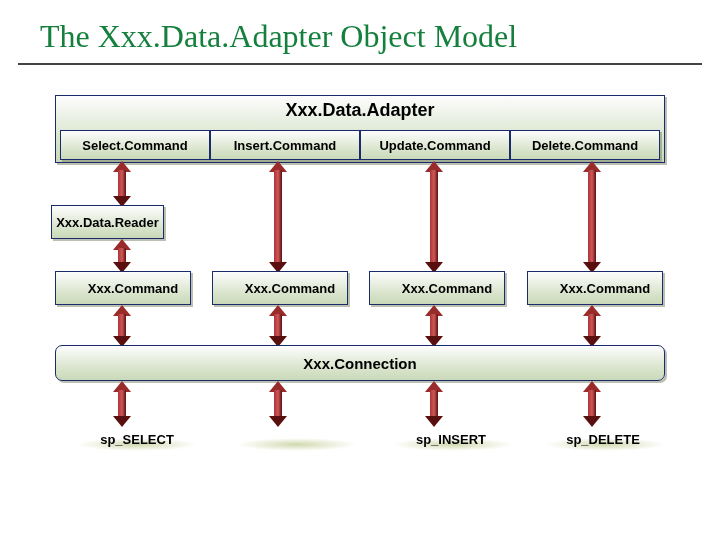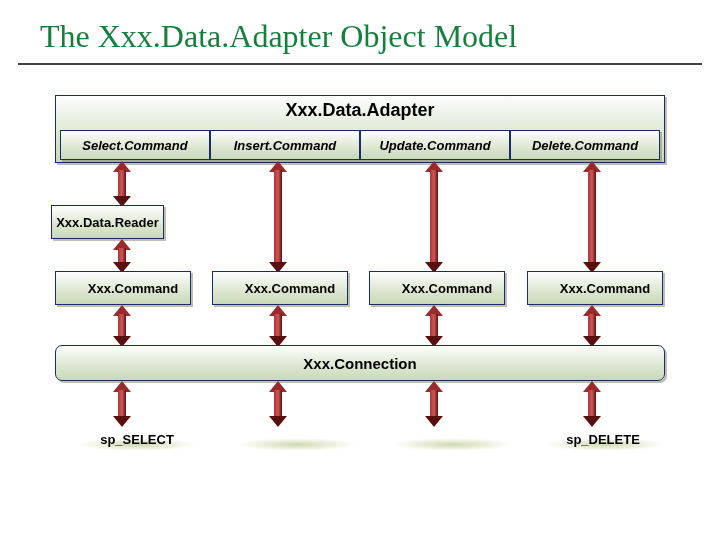--- a/index.html
+++ b/index.html
@@ -62,21 +62,20 @@
     display: flex;
   }
   .cmd-cell {
     flex: 1;
     border: 1px solid #1a2a6a;
     background: linear-gradient(#fdfdfd 0%, #dce6d0 60%, #c9d9b8 100%);
     display: flex;
     align-items: center;
     justify-content: center;
     box-shadow: 2px 2px 0 rgba(120,130,100,0.5);
-    font-style: italic;
   }
   .reader-box { left: -4px; top: 110px; width: 113px; height: 34px; }
   .xcmd { top: 176px; width: 136px; height: 34px; padding-left: 20px; }
   .xcmd1 { left: 0; }
   .xcmd2 { left: 157px; }
   .xcmd3 { left: 314px; }
   .xcmd4 { left: 472px; }
   .conn-box { left: 0; top: 250px; width: 610px; height: 36px; font-size: 15px; border-radius: 7px; }
   .sp { position: absolute; top: 330px; width: 136px; height: 28px; font-weight: bold; text-align: center;
         font-size: 13px; display:flex; align-items:center; justify-content:center; color:#000000; }
@@ -206,16 +205,17 @@
   <div class="darrow" style="left:528px; top:286px; height:46px;">
     <div class="head-up"></div>
       <div class="shaft"></div>
       <div class="head-down"></div>
   </div>
 
   <div class="sp-shadow ss1"></div>
   <div class="sp sp1">sp_SELECT</div>
   <div class="sp-shadow ss2"></div>
   <div class="sp-shadow ss3"></div>
+  <div class="sp sp3">sp_INSERT</div>
   <div class="sp-shadow ss4"></div>
   <div class="sp sp4">sp_DELETE</div>
 
 </div>
 
 </body></html>

